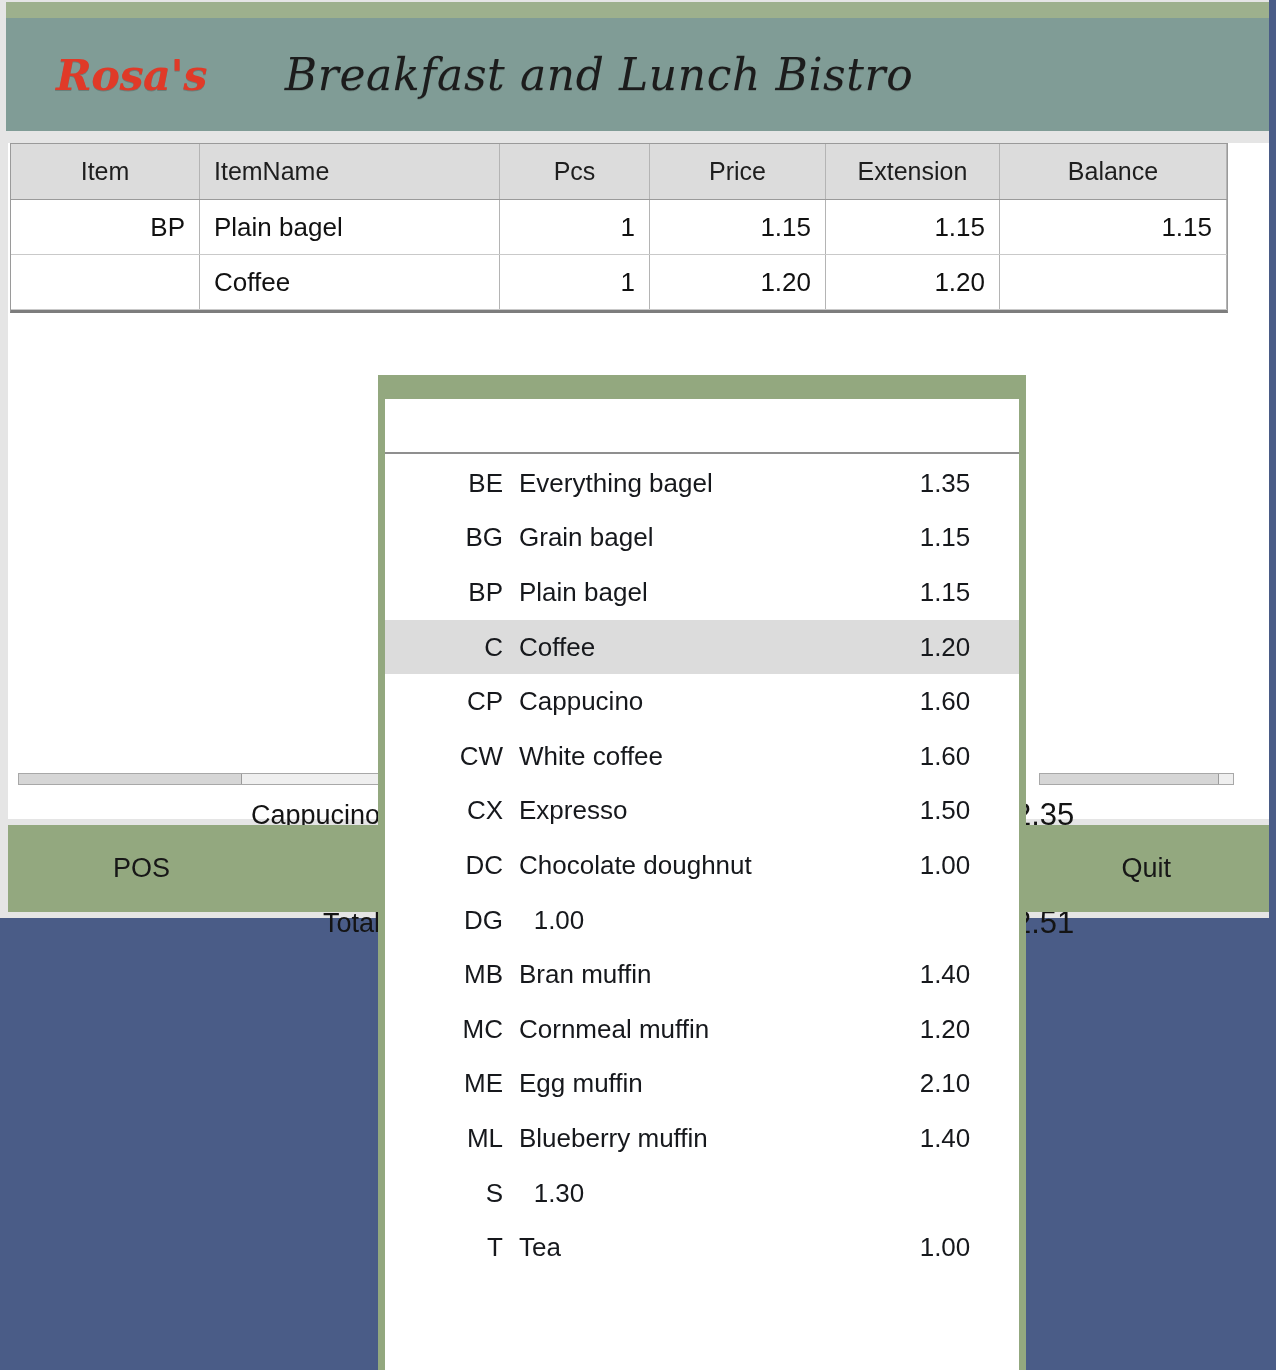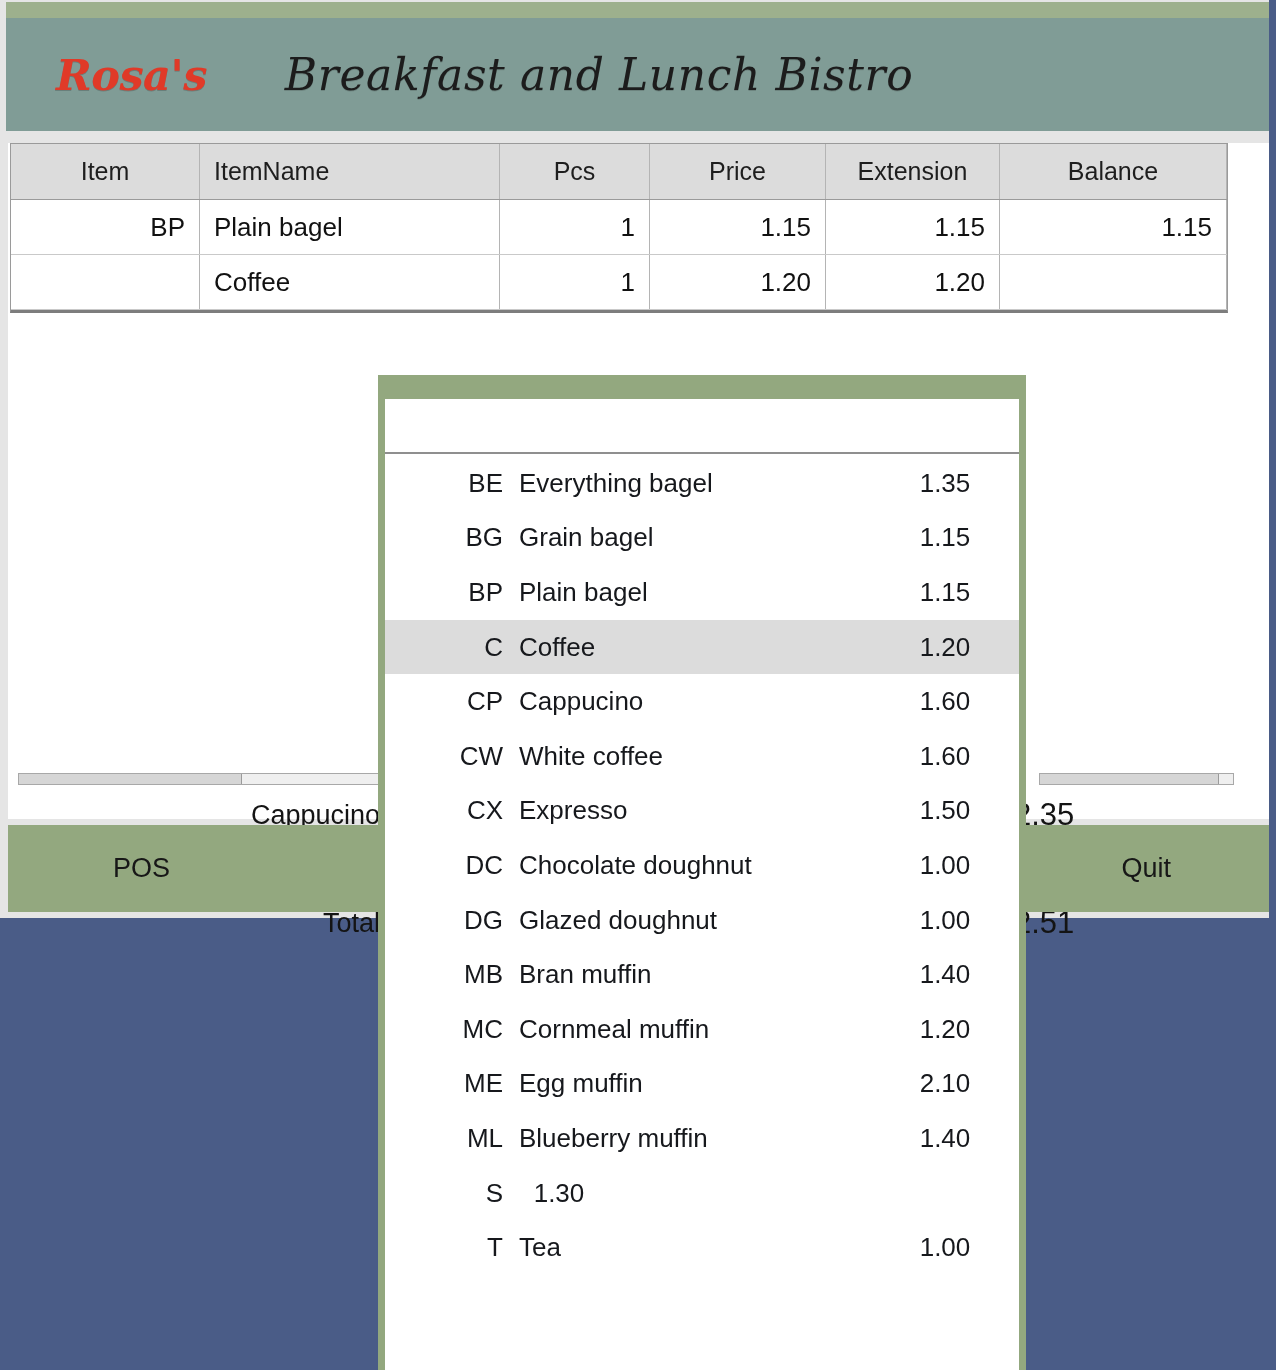--- a/index.html
+++ b/index.html
@@ -290,21 +290,20 @@
           <div class="dd-name">Expresso</div>
           <div class="dd-price">1.50</div>
         </div>
         <div class="dd-item">
           <div class="dd-code">DC</div>
           <div class="dd-name">Chocolate doughnut</div>
           <div class="dd-price">1.00</div>
         </div>
         <div class="dd-item">
           <div class="dd-code">DG</div>
-          <div class="dd-name">Glazed doughnut</div>
           <div class="dd-price">1.00</div>
         </div>
         <div class="dd-item">
           <div class="dd-code">MB</div>
           <div class="dd-name">Bran muffin</div>
           <div class="dd-price">1.40</div>
         </div>
         <div class="dd-item">
           <div class="dd-code">MC</div>
           <div class="dd-name">Cornmeal muffin</div>

